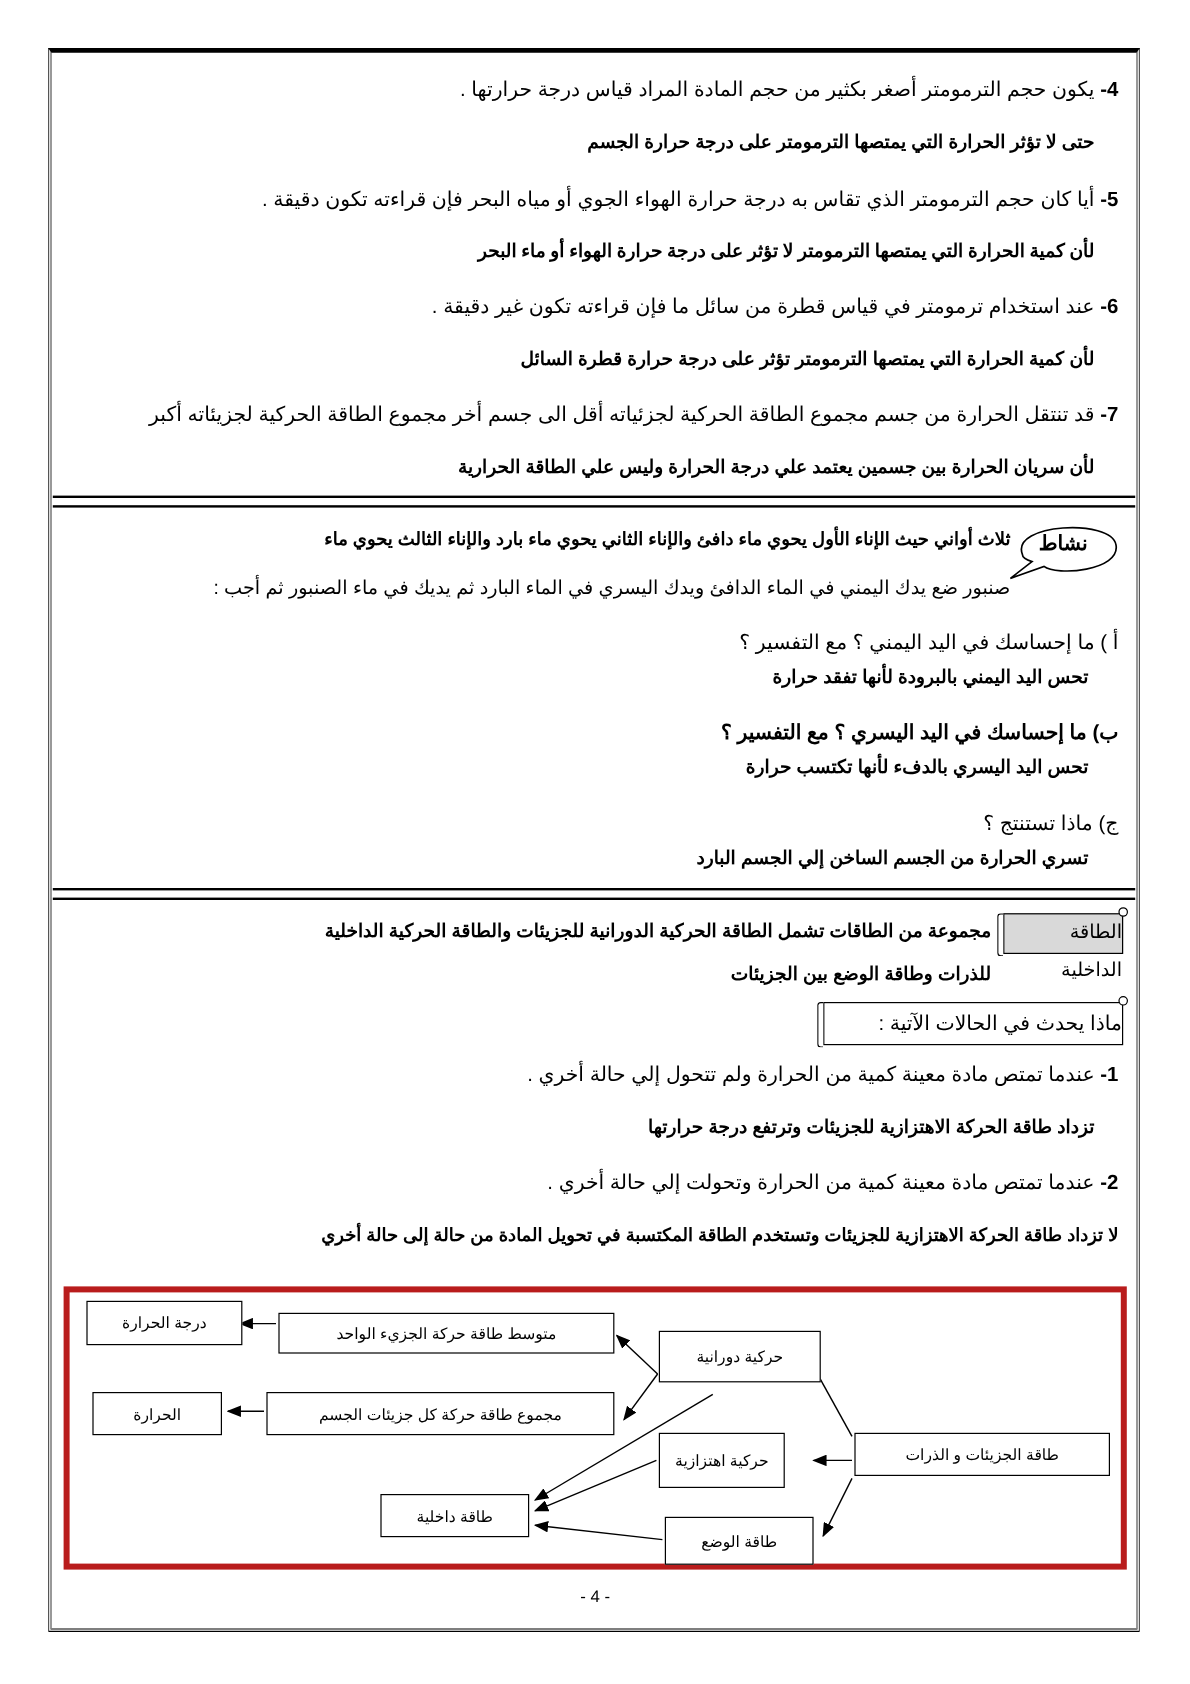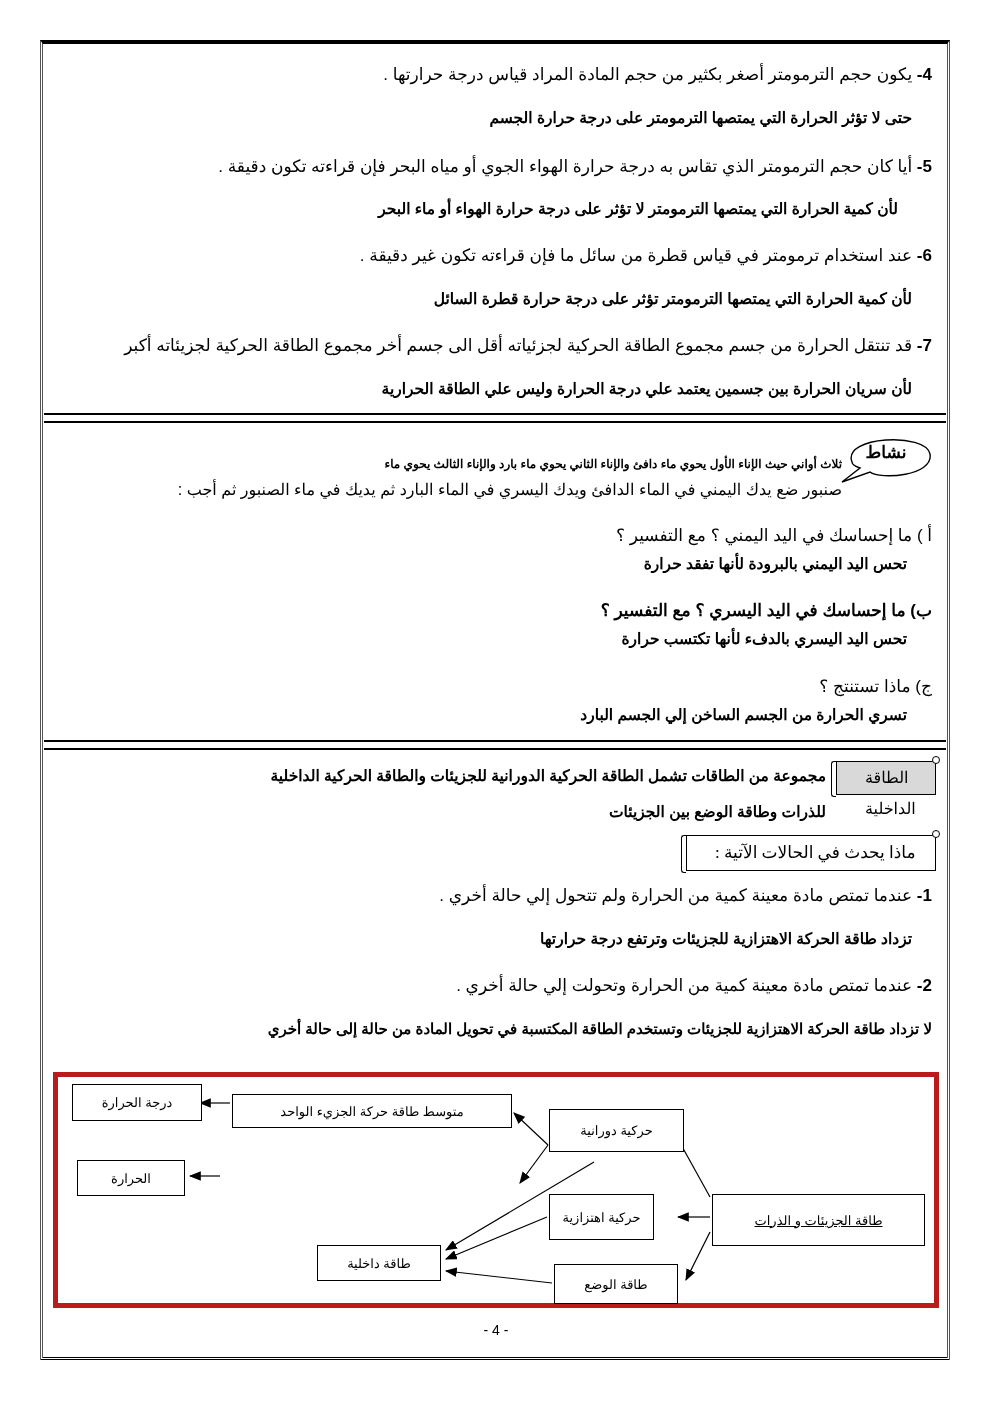--- a/index.html
+++ b/index.html
@@ -5,53 +5,53 @@
   html, body { margin:0; padding:0; background:#ffffff; }
   body { width:992px; height:1403px; position:relative; overflow:hidden; font-family:"DejaVu Sans","Liberation Sans",sans-serif; color:#000; }
   .page-frame { position:absolute; left:40px; top:40px; width:910px; height:1320px; border-top:4px solid #000; border-left:3px double #555; border-right:3px double #555; border-bottom:3px double #000; box-sizing:border-box; }
   .inner-rule { position:absolute; left:44px; right:46px; height:6px; border-top:2px solid #000; border-bottom:2px solid #000; }
   .line { position:absolute; right:60px; direction:rtl; text-align:right; white-space:nowrap; font-family:"Liberation Sans",sans-serif; font-size:17px; }
   .ans { font-weight:bold; font-size:15.5px; letter-spacing:0.2px; }
   .q { font-size:17px; }
   .num { font-weight:bold; }
   .bubble { position:absolute; left:840px; top:432px; width:92px; height:48px; }
   .bubble-label { position:absolute; left:0; top:10px; width:92px; text-align:center; font-family:"Liberation Sans",sans-serif; font-size:17px; font-weight:bold; direction:rtl; }
-  .scroll-box { position:absolute; border:1.5px solid #000; box-sizing:border-box; text-align:left; direction:rtl; font-family:Liberation Serif, serif; font-size:16px; font-weight:bold;padding-left:28px; }
+  .scroll-box { position:absolute; border:1.5px solid #000; box-sizing:border-box; text-align:right; direction:rtl; font-family:Liberation Sans, sans-serif; font-size:16px; font-weight:bold;padding-left:28px; }
   .scroll-box::before { content:""; position:absolute; right:-5px; top:-6px; width:6px; height:6px; border:1.5px solid #000; border-radius:50%; background:#fff; }
   .scroll-box::after { content:""; position:absolute; left:-6px; top:-1px; width:4px; height:calc(100% + 2px); border:1.5px solid #000; border-right:none; border-radius:3px 0 0 3px; background:#fff; }
   .diagram { position:absolute; left:53px; top:1072px; width:886px; height:236px; border:5px solid #b91c1c; box-sizing:border-box; }
   .dbox { position:absolute; border:1.5px solid #000; background:#fff; box-sizing:border-box; display:flex; align-items:center; justify-content:center; direction:rtl; font-family:"Liberation Sans",sans-serif; font-size:13px; }
   .page-num { position:absolute; left:0; width:992px; top:1322px; text-align:center; font-family:"Liberation Sans",sans-serif; font-size:14px; }
 </style>
 </head>
 <body>
 
 <div class="page-frame"></div>
 
 <div class="line q" style="top:64px;"><span class="num">4-</span> <span>يكون حجم الترمومتر أصغر بكثير من حجم المادة المراد قياس درجة حرارتها .</span></div>
 <div class="line ans" style="top:109px; right:80px;">حتى لا تؤثر الحرارة التي يمتصها الترمومتر على درجة حرارة الجسم</div>
 
 <div class="line q" style="top:156px;"><span class="num">5-</span> <span>أيا كان حجم الترمومتر الذي تقاس به درجة حرارة الهواء الجوي أو مياه البحر فإن قراءته تكون دقيقة .</span></div>
-<div class="line ans" style="top:200px; right:94px;">لأن  كمية الحرارة التي يمتصها الترمومتر لا تؤثر على درجة حرارة الهواء أو ماء البحر</div>
+<div class="line ans" style="top:200px; right:80px;font-family:Liberation Serif, serif;">لأن  كمية الحرارة التي يمتصها الترمومتر لا تؤثر على درجة حرارة الهواء أو ماء البحر</div>
 
 <div class="line q" style="top:245px;"><span class="num">6-</span> <span>عند استخدام ترمومتر في قياس قطرة من سائل ما فإن قراءته تكون غير دقيقة .</span></div>
 <div class="line ans" style="top:290px; right:80px;">لأن  كمية الحرارة التي يمتصها الترمومتر  تؤثر على درجة حرارة قطرة السائل</div>
 
 <div class="line q" style="top:335px;"><span class="num">7-</span> <span>قد تنتقل الحرارة من جسم مجموع الطاقة الحركية لجزئياته أقل الى جسم أخر مجموع الطاقة الحركية لجزيئاته أكبر</span></div>
 <div class="line ans" style="top:380px; right:80px;">لأن سريان الحرارة بين جسمين يعتمد علي درجة الحرارة  وليس علي  الطاقة الحرارية</div>
 
 <div class="inner-rule" style="top:413px;"></div>
 
 <div class="bubble">
   <svg width="92" height="60" viewBox="0 0 92 60">
     <path d="M12,30 C2,4 86,0 90,22 C94,44 40,48 30,40 L2,50 L20,36 C14,34 12,32 12,30 Z" fill="#fff" stroke="#000" stroke-width="1.4"></path>
   </svg>
   <div class="bubble-label">نشاط</div>
 </div>
-<div class="line ans" style="top:440px; right:150px; font-size:12px;margin-top:17px;">ثلاث أواني حيث الإناء الأول يحوي ماء دافئ والإناء الثاني يحوي ماء بارد والإناء الثالث يحوي ماء</div>
+<div class="line ans" style="top:440px; right:150px; font-size:15px;">ثلاث أواني حيث الإناء الأول يحوي ماء دافئ والإناء الثاني يحوي ماء بارد والإناء الثالث يحوي ماء</div>
 <div class="line q" style="top:480px; right:150px; font-size:16px;">صنبور ضع يدك اليمني في الماء الدافئ  ويدك اليسري في الماء البارد ثم يديك في ماء الصنبور ثم أجب :</div>
 
 <div class="line q" style="top:525px;">أ ) ما إحساسك في اليد اليمني ؟ مع التفسير ؟</div>
 <div class="line ans" style="top:555px; right:85px;">تحس اليد اليمني بالبرودة  لأنها تفقد حرارة</div>
 
 <div class="line q" style="top:600px;font-weight:bold;">ب) ما إحساسك في اليد اليسري ؟ مع التفسير ؟</div>
 <div class="line ans" style="top:630px; right:85px;">تحس اليد اليسري  بالدفء  لأنها تكتسب حرارة</div>
 
 <div class="line q" style="top:676px;">ج) ماذا تستنتج ؟</div>
 <div class="line ans" style="top:706px; right:85px;">تسري الحرارة من الجسم الساخن إلي الجسم البارد</div>
@@ -86,20 +86,21 @@
       <line x1="652" y1="140" x2="620" y2="140" marker-end="url(#ah)"></line>
       <line x1="652" y1="155" x2="628" y2="203" marker-end="url(#ah)"></line>
       <line x1="536" y1="85" x2="388" y2="173" marker-end="url(#ah)"></line>
       <line x1="489" y1="140" x2="388" y2="182" marker-end="url(#ah)"></line>
       <line x1="494" y1="206" x2="388" y2="194" marker-end="url(#ah)"></line>
     </g>
   </svg>
   <div class="dbox" style="left:14px; top:7px; width:130px; height:37px;">درجة الحرارة</div>
   <div class="dbox" style="left:174px; top:17px; width:280px; height:34px;">متوسط طاقة حركة الجزيء الواحد</div>
   <div class="dbox" style="left:19px; top:83px; width:108px; height:36px;">الحرارة</div>
+  <div class="dbox" style="left:164px; top:83px; width:290px; height:36px;">مجموع طاقة حركة كل جزيئات الجسم</div>
   <div class="dbox" style="left:491px; top:32px; width:135px; height:43px;">حركية دورانية</div>
   <div class="dbox" style="left:491px; top:117px; width:105px; height:46px;">حركية اهتزازية</div>
-  <div class="dbox" style="left:654px; top:117px; width:213px; height:52px;text-decoration:underline;">طاقة الجزيئات و الذرات</div>
+  <div class="dbox" style="left:654px; top:117px; width:213px; height:36px;">طاقة الجزيئات و الذرات</div>
   <div class="dbox" style="left:259px; top:168px; width:124px; height:36px;">طاقة داخلية</div>
   <div class="dbox" style="left:496px; top:187px; width:124px; height:40px;">طاقة الوضع</div>
 </div>
 
 <div class="page-num">- 4 -</div>
 
 </body></html>

